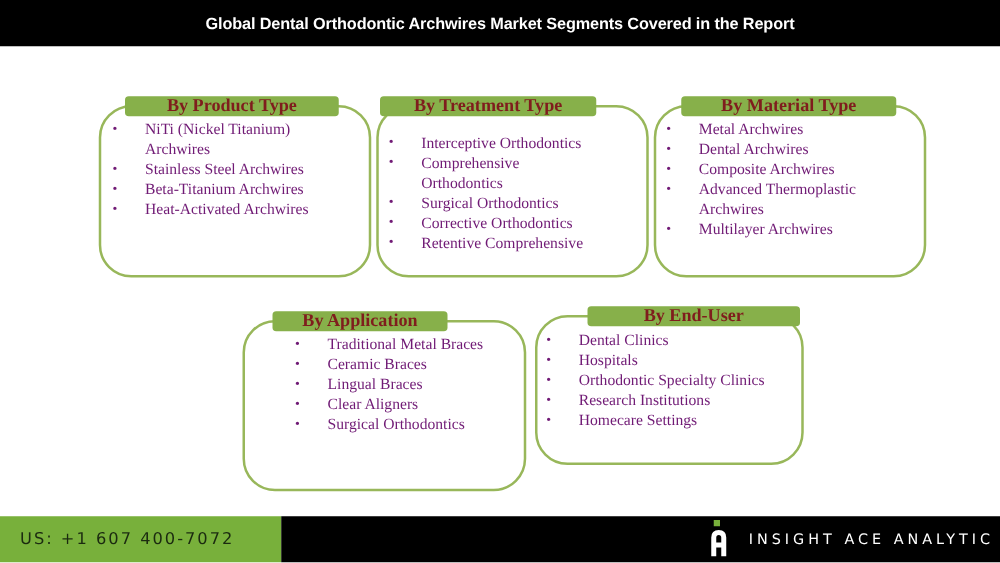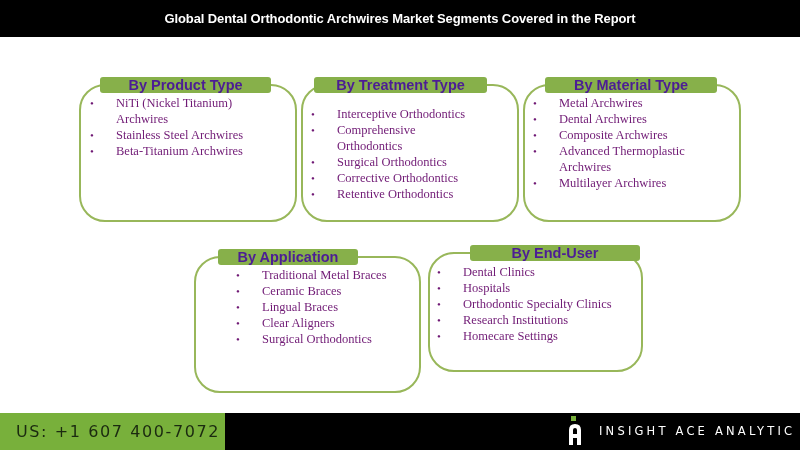--- a/index.html
+++ b/index.html
@@ -12,38 +12,38 @@
     font-family: "Liberation Sans", sans-serif; font-weight: bold;
     font-size: 13px; text-align: center; line-height: 37px; letter-spacing: -0.1px;
   }
 
   .seg-box {
     position: absolute; border: 2.5px solid #98b75a; border-radius: 26px;
     background: #ffffff;
   }
   .seg-header {
     position: absolute; height: 16px; background: #87b04a;
-    border-radius: 3px; color: #4c1d95;
-    font-family: Liberation Sans, sans-serif; font-weight: bold;
+    border-radius: 3px; color: #7f1d1d;
+    font-family: Liberation Serif, serif; font-weight: bold;
     font-size: 14.5px; line-height: 16px; text-align: center;
   }
   .seg-list {
     position: absolute; list-style: none;
     font-family: "Liberation Serif", serif; font-size: 12.5px; color: #701a75;
     line-height: 16px;
   }
   .seg-list li { position: relative; padding-left: 34px; }
   .seg-list li::before {
     content: "•"; position: absolute; left: 8px; top: 0; font-size: 11px;
   }
 
   .footer-green {
     position: absolute; left: 0; top: 413px; width: 225px; height: 37px;
     background: #78b03b; color: #1b2a10;
-    font-family: "DejaVu Sans", sans-serif; font-size: 16px;
+    font-family: "DejaVu Sans", sans-serif; font-size: 13px;
     letter-spacing: 1.6px; line-height: 37px; padding-left: 16px;
   }
   .footer-black {
     position: absolute; left: 225px; top: 413px; width: 575px; height: 37px;
     background: #000000;
   }
   .logo-icon { position: absolute; left: 567px; top: 416px; width: 16px; height: 30px; }
   .logo-text {
     position: absolute; left: 599px; top: 413px; height: 37px; line-height: 37px;
     color: #ffffff; font-family: "DejaVu Sans", sans-serif; font-size: 11.5px;
@@ -54,30 +54,31 @@
 <body>
 
 <div class="title-bar">Global Dental Orthodontic Archwires Market Segments Covered in the Report</div>
 
 <div class="seg-box" style="left:79px; top:84px; width:218px; height:138px;"></div>
 <div class="seg-header" style="left:100px; top:77px; width:171px;">By Product Type</div>
 <ul class="seg-list" style="left:82px; top:95px; width:200px;">
   <li style="width:160px;">NiTi (Nickel Titanium) Archwires</li>
   <li>Stainless Steel Archwires</li>
   <li>Beta-Titanium Archwires</li>
+  <li>Heat-Activated Archwires</li>
 </ul>
 
 <div class="seg-box" style="left:301px; top:84px; width:218px; height:138px;"></div>
-<div class="seg-header" style="left:314px; top:77px; width:173px;">By Treatment Type</div>
+<div class="seg-header" style="left:304px; top:77px; width:173px;">By Treatment Type</div>
 <ul class="seg-list" style="left:303px; top:95px; width:205px;margin-top:11px;">
   <li>Interceptive Orthodontics</li>
   <li style="width:140px;">Comprehensive Orthodontics</li>
   <li>Surgical Orthodontics</li>
   <li>Corrective Orthodontics</li>
-  <li>Retentive Orthodontics</li>
+  <li>Retentive Comprehensive</li>
 </ul>
 
 <div class="seg-box" style="left:523px; top:84px; width:218px; height:138px;"></div>
 <div class="seg-header" style="left:545px; top:77px; width:172px;">By Material Type</div>
 <ul class="seg-list" style="left:525px; top:95px; width:205px;">
   <li>Metal Archwires</li>
   <li>Dental Archwires</li>
   <li>Composite Archwires</li>
   <li style="width:200px;">Advanced Thermoplastic Archwires</li>
   <li>Multilayer Archwires</li>

